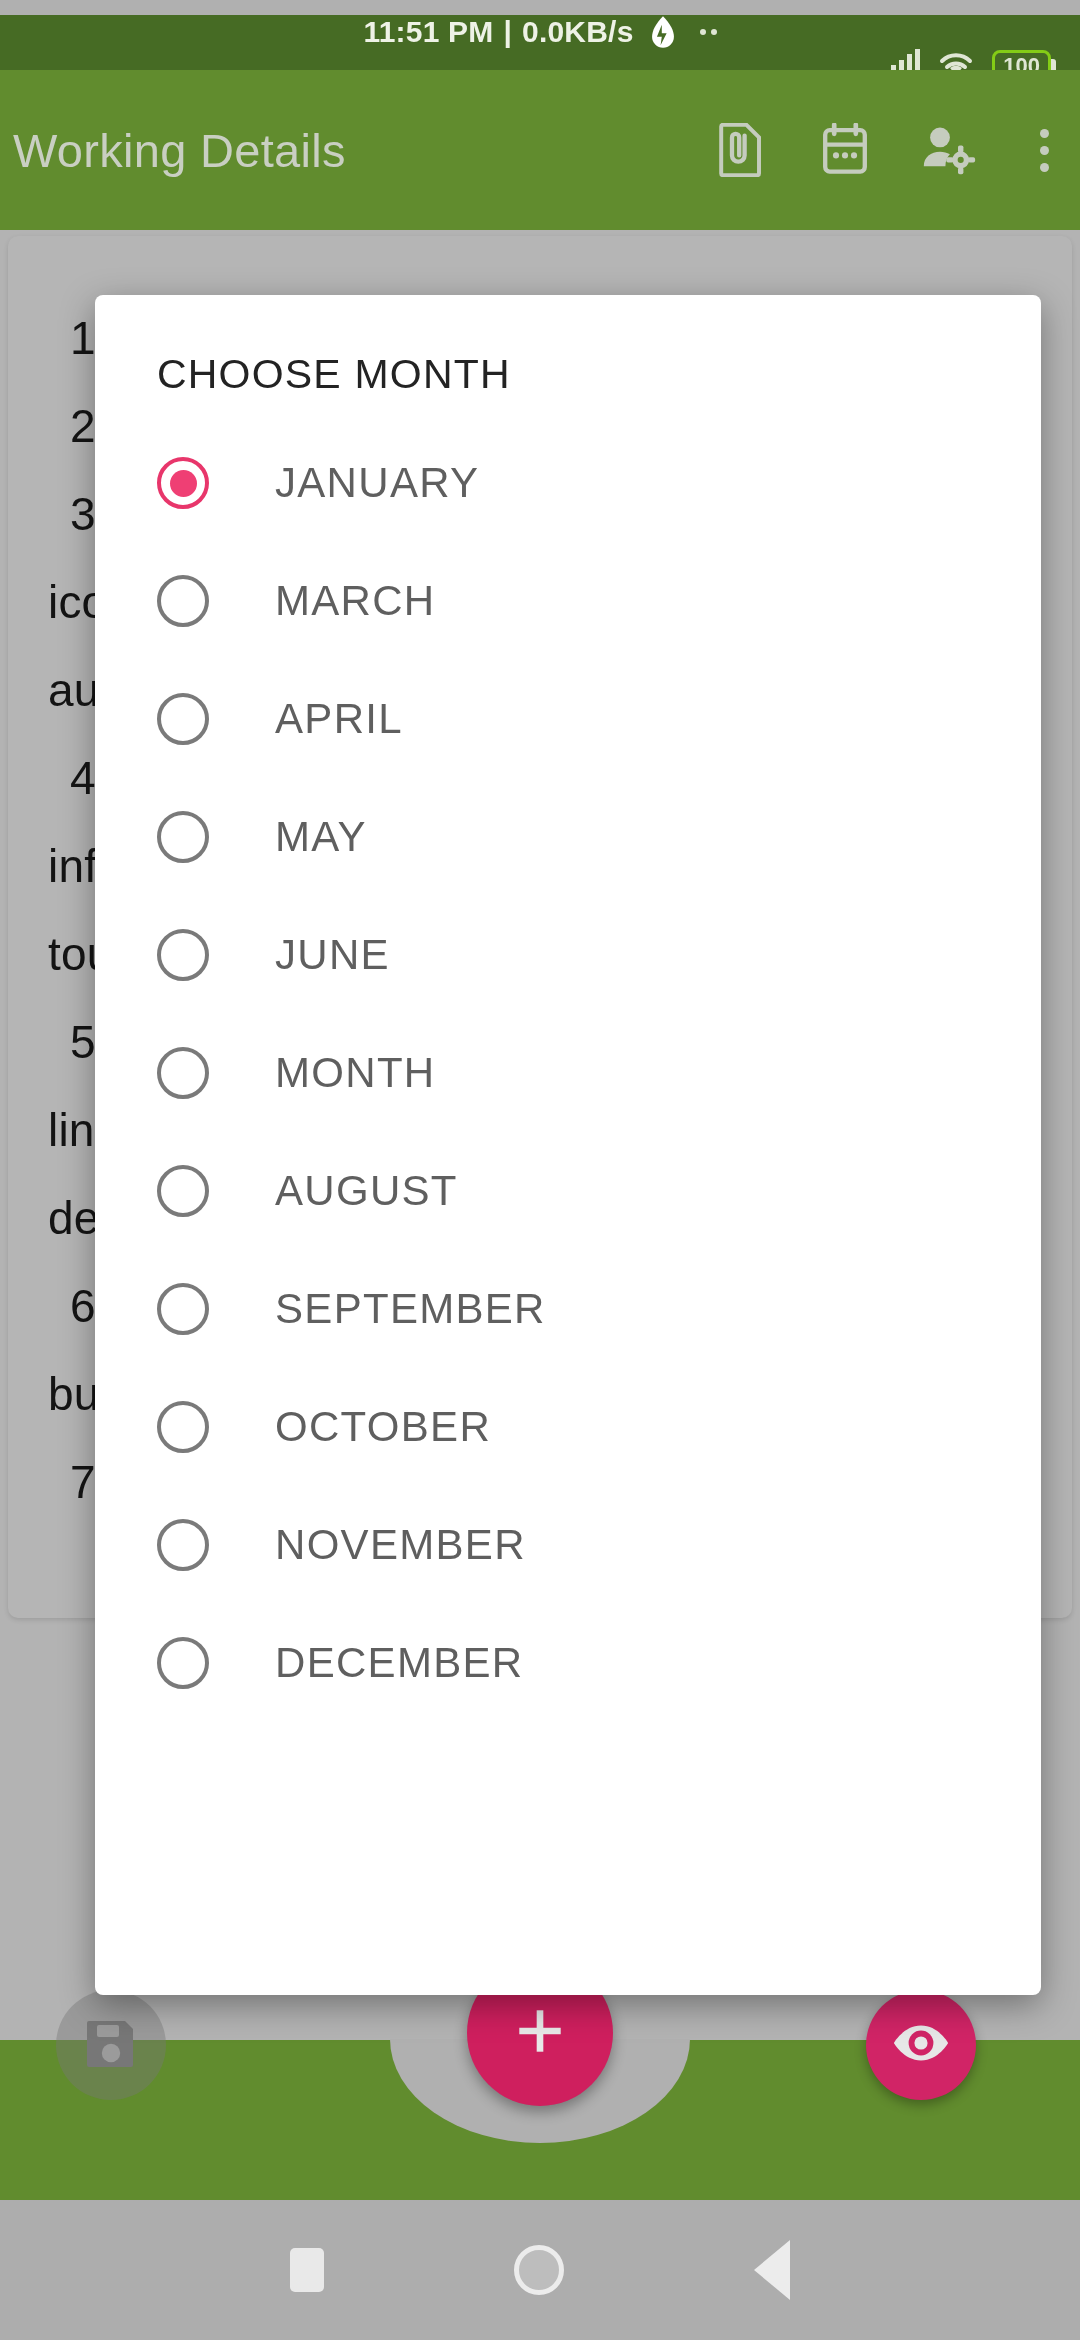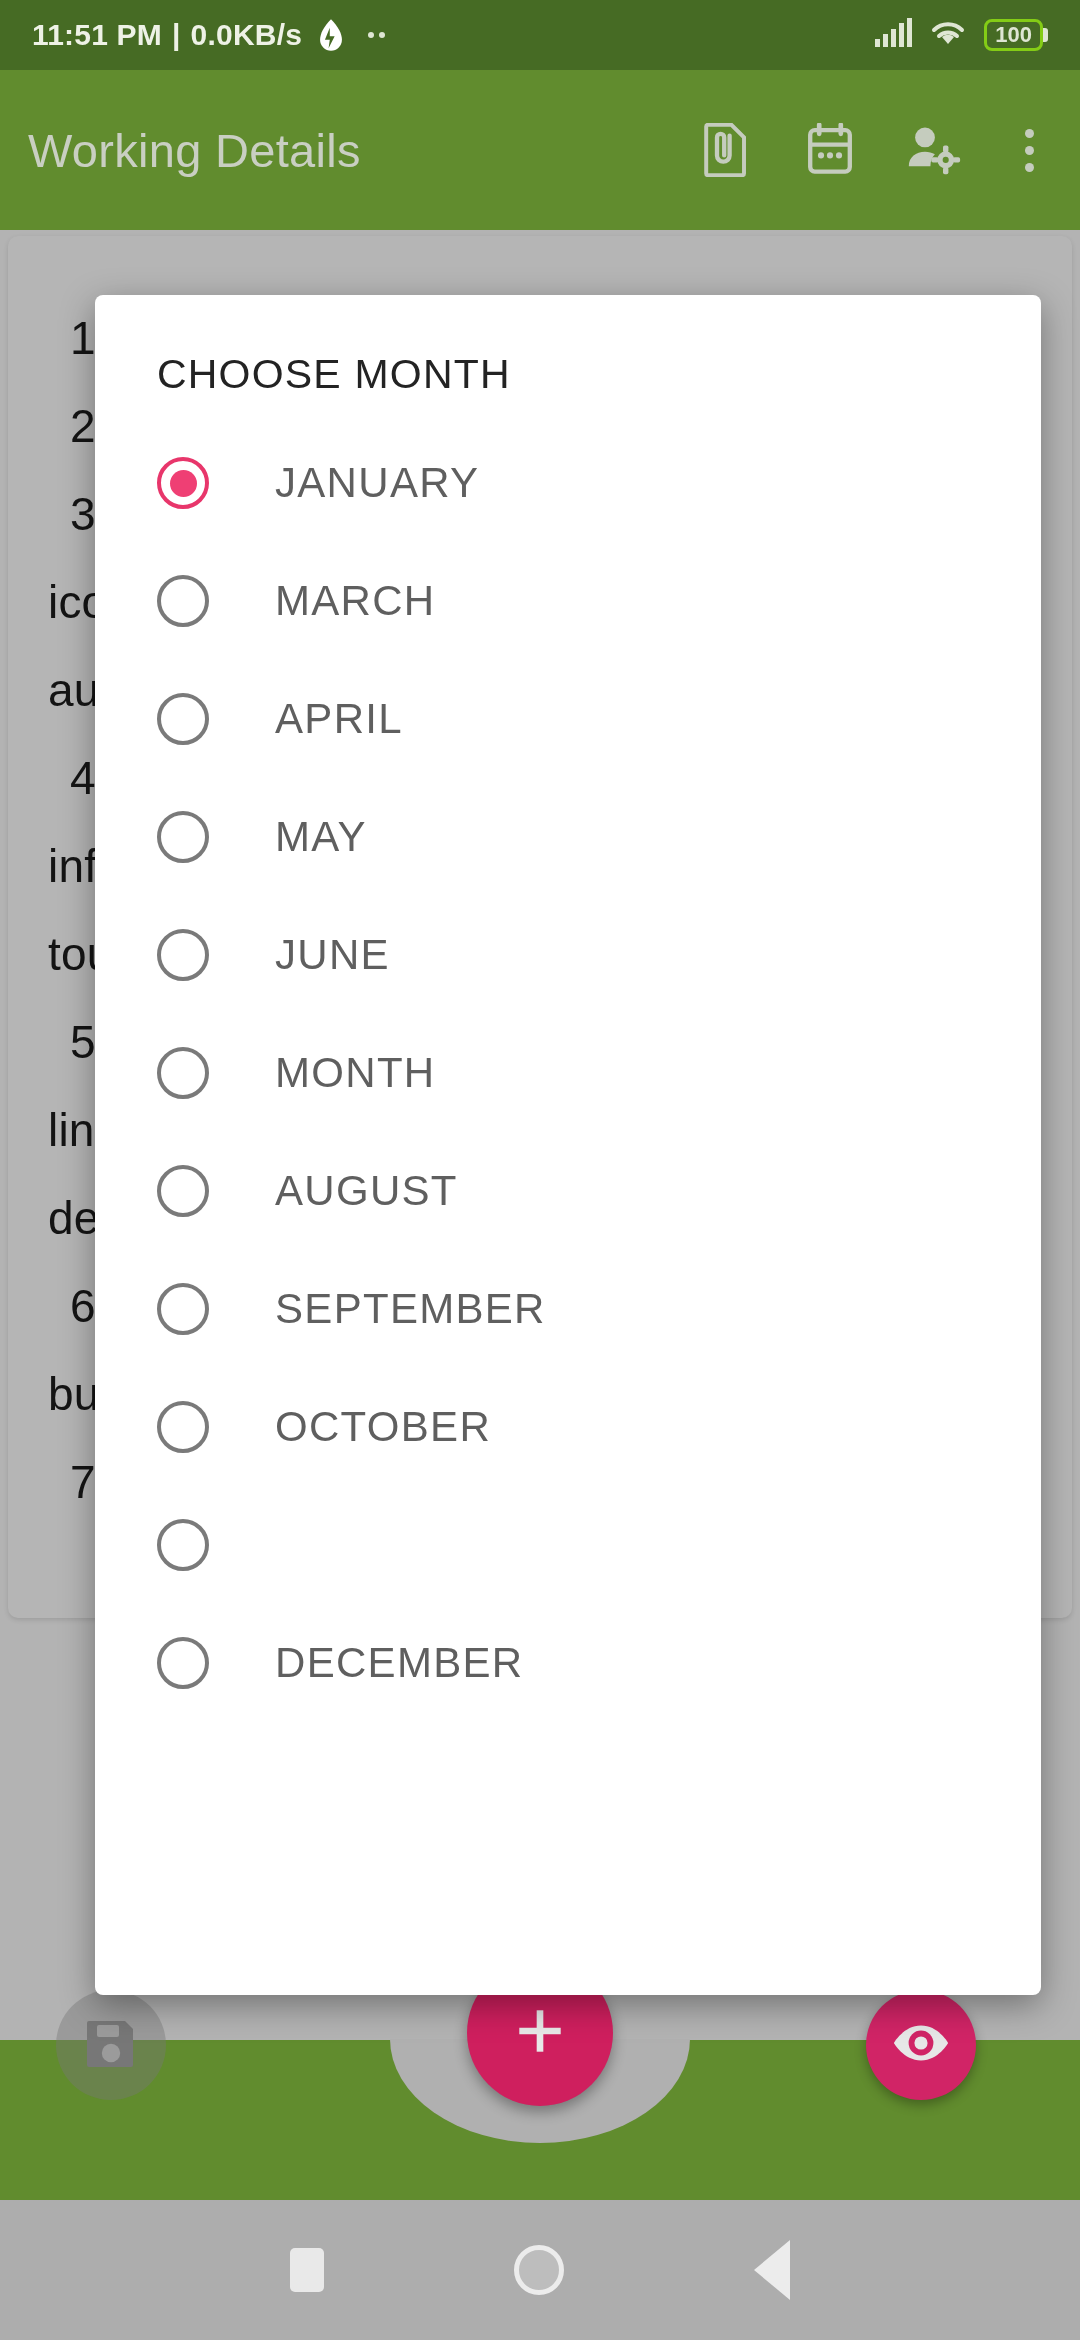--- a/index.html
+++ b/index.html
@@ -5,33 +5,33 @@
   * { margin:0; padding:0; box-sizing:border-box; }
   html, body {
     width:1080px; height:2340px;
     font-family:"Liberation Sans", sans-serif;
     background:#b0b0b0; overflow:hidden;
   }
   #screen { position:relative; width:1080px; height:2340px; overflow:hidden; }
 
   
   .statusbar{
-    position:absolute; top:0; left:0; width:1080px; height:70px;
+    position:absolute; top:15px; left:0; width:1080px; height:70px;
     background:#466b24; display:flex; align-items:center;
-    padding:0 32px; color:#eef2e6;
+    padding:0 24px; color:#eef2e6;flex-direction:column;
   }
   .sb-left{ display:flex; align-items:center; gap:10px; font-size:30px; font-weight:bold; letter-spacing:.2px;}
   .sb-right{ margin-left:auto; display:flex; align-items:center; gap:16px; }
   .sb-dots{ display:flex; gap:5px; margin-left:12px; align-items:center;}
   .sb-dots i{ width:6px; height:6px; background:#dfe6d4; border-radius:50%; display:block;}
 
   
   .appbar{
     position:absolute; top:70px; left:0; width:1080px; height:160px;
-    background:#618c2e; display:flex; align-items:center; padding:0 28px;
+    background:#618c2e; display:flex; align-items:center; padding:0 13px;
   }
   .appbar-title{ font-size:47px; color:#c9cfc2; letter-spacing:.3px; }
   .appbar-actions{ margin-left:auto; display:flex; align-items:center; gap:50px; padding-right:4px;}
   .ab-icon{ width:54px; height:54px; display:flex; align-items:center; justify-content:center; }
   .kebab{ display:flex; flex-direction:column; gap:8px; align-items:center; padding:6px 14px;}
   .kebab i{ width:9px; height:9px; background:#c5ccbe; border-radius:50%; display:block;}
 
   
   .content{
     position:absolute; top:230px; left:0; width:1080px; height:1850px;
@@ -298,20 +298,21 @@
       <div class="radio-row">
         <span class="radio"></span>
         <span class="radio-label">SEPTEMBER</span>
       </div>
       <div class="radio-row">
         <span class="radio"></span>
         <span class="radio-label">OCTOBER</span>
       </div>
       <div class="radio-row">
         <span class="radio"></span>
+        <span class="radio-label">NOVEMBER</span>
       </div>
       <div class="radio-row">
         <span class="radio"></span>
         <span class="radio-label">DECEMBER</span>
       </div>
 
     </div>
   </div>
 
 </div>

